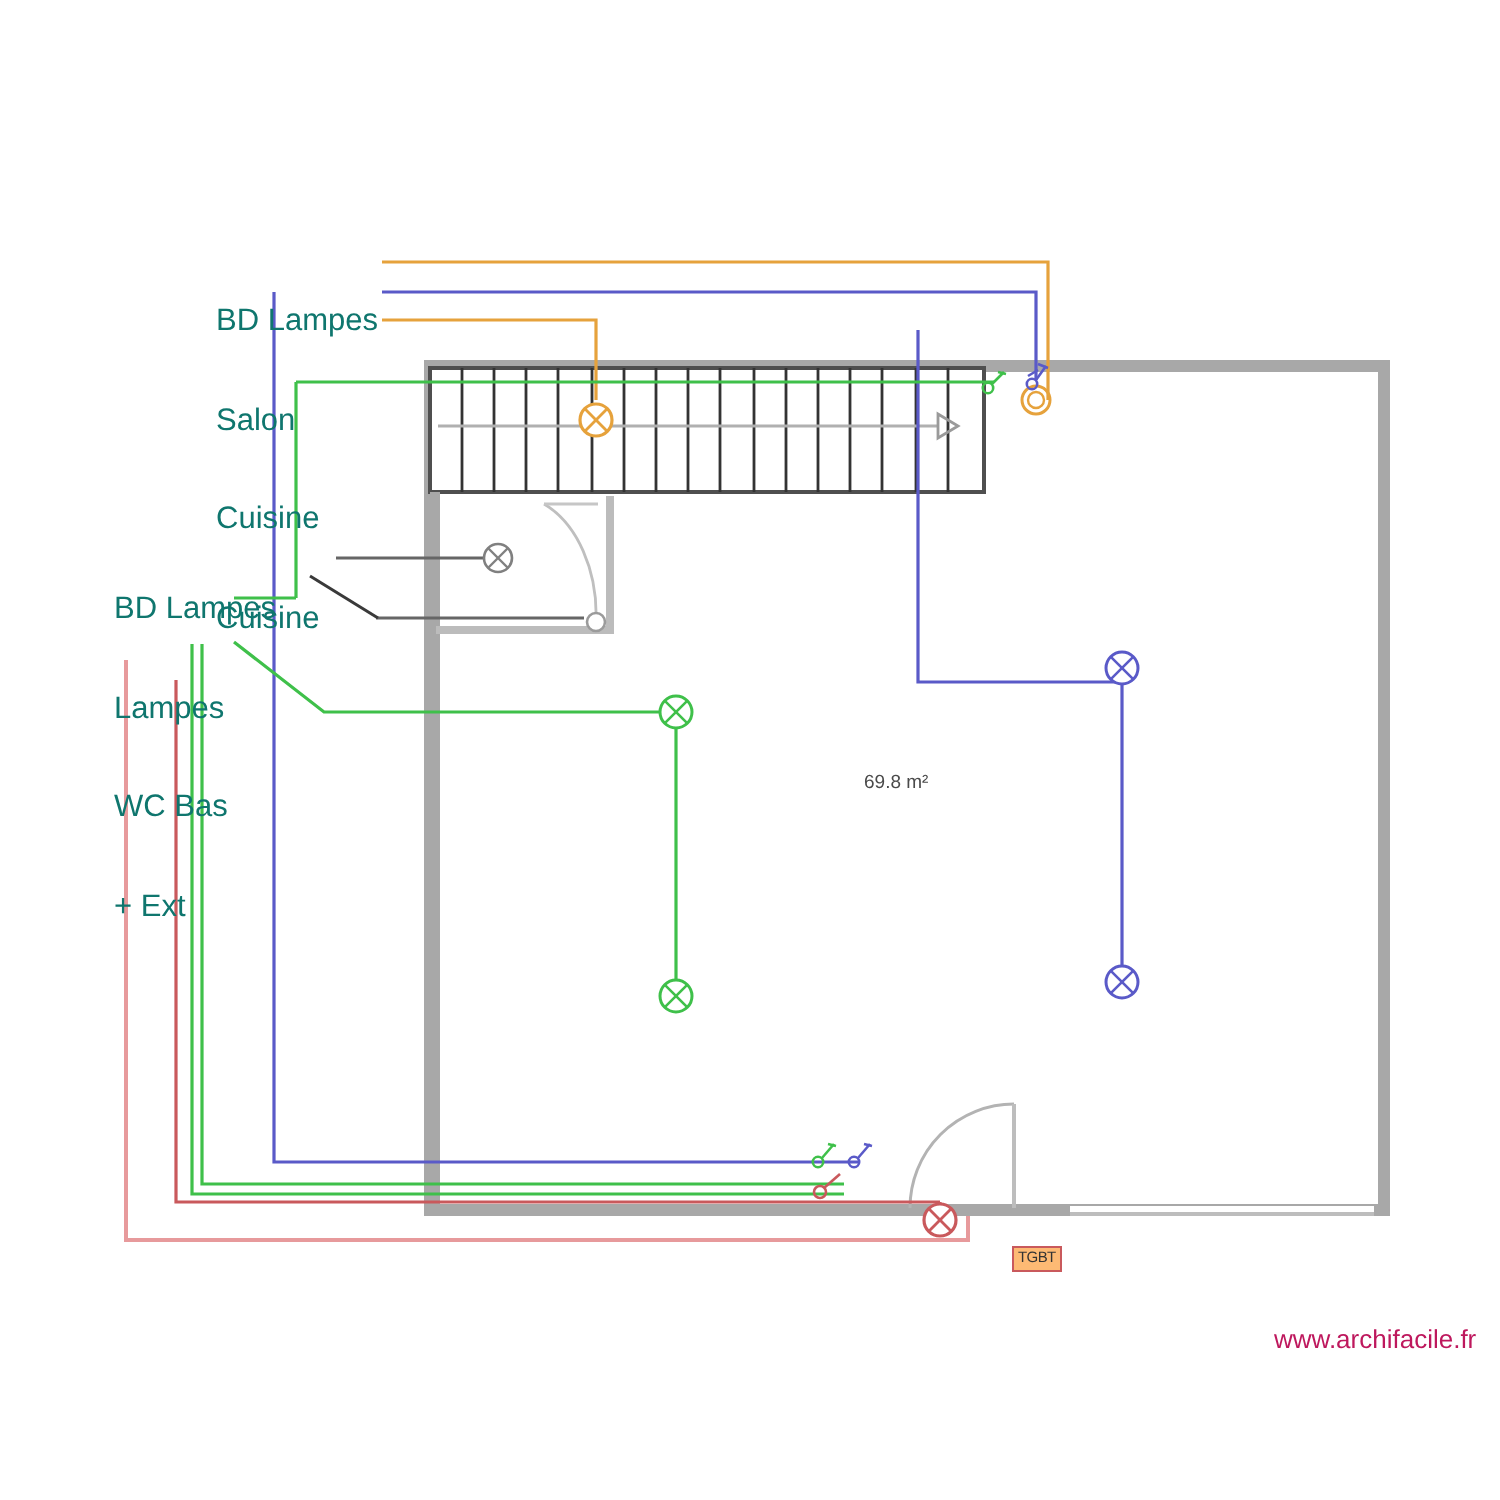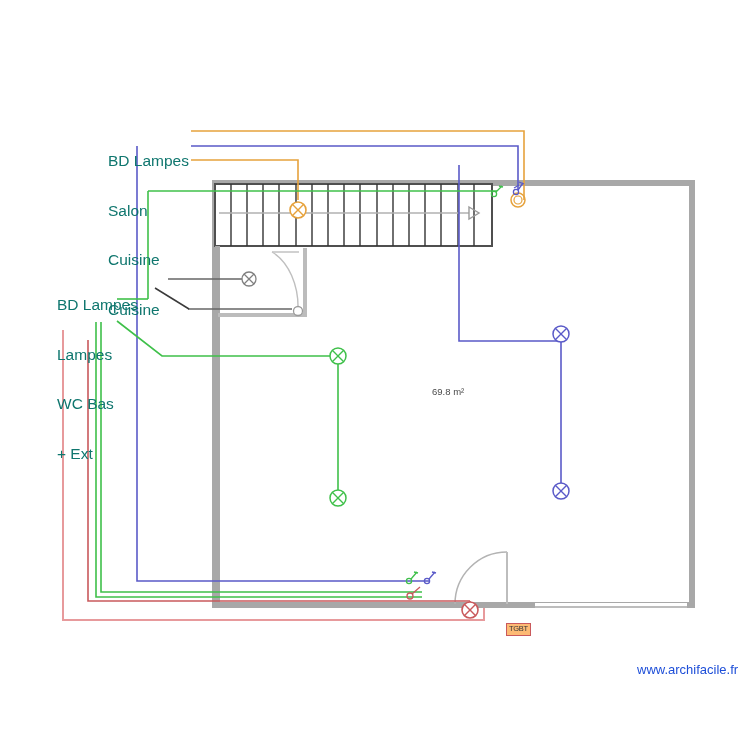--- a/index.html
+++ b/index.html
@@ -61,21 +61,21 @@
     font-family: "Liberation Sans", sans-serif;
     line-height: 10px;
     letter-spacing: -0.3px;
     margin-top: 35px;
   }
   #watermark {
     position: absolute;
     left: 637px;
     top: 662px;
     font-size: 13px;
-    color: #1d4ed8;
+    color: #be185d;
     font-family: "Liberation Sans", sans-serif;
     white-space: nowrap;
   }
 </style>
 </head>
 <body>
 
 <div id="plan-root">
 
   <svg id="floorplan" viewBox="0 0 750 750">

